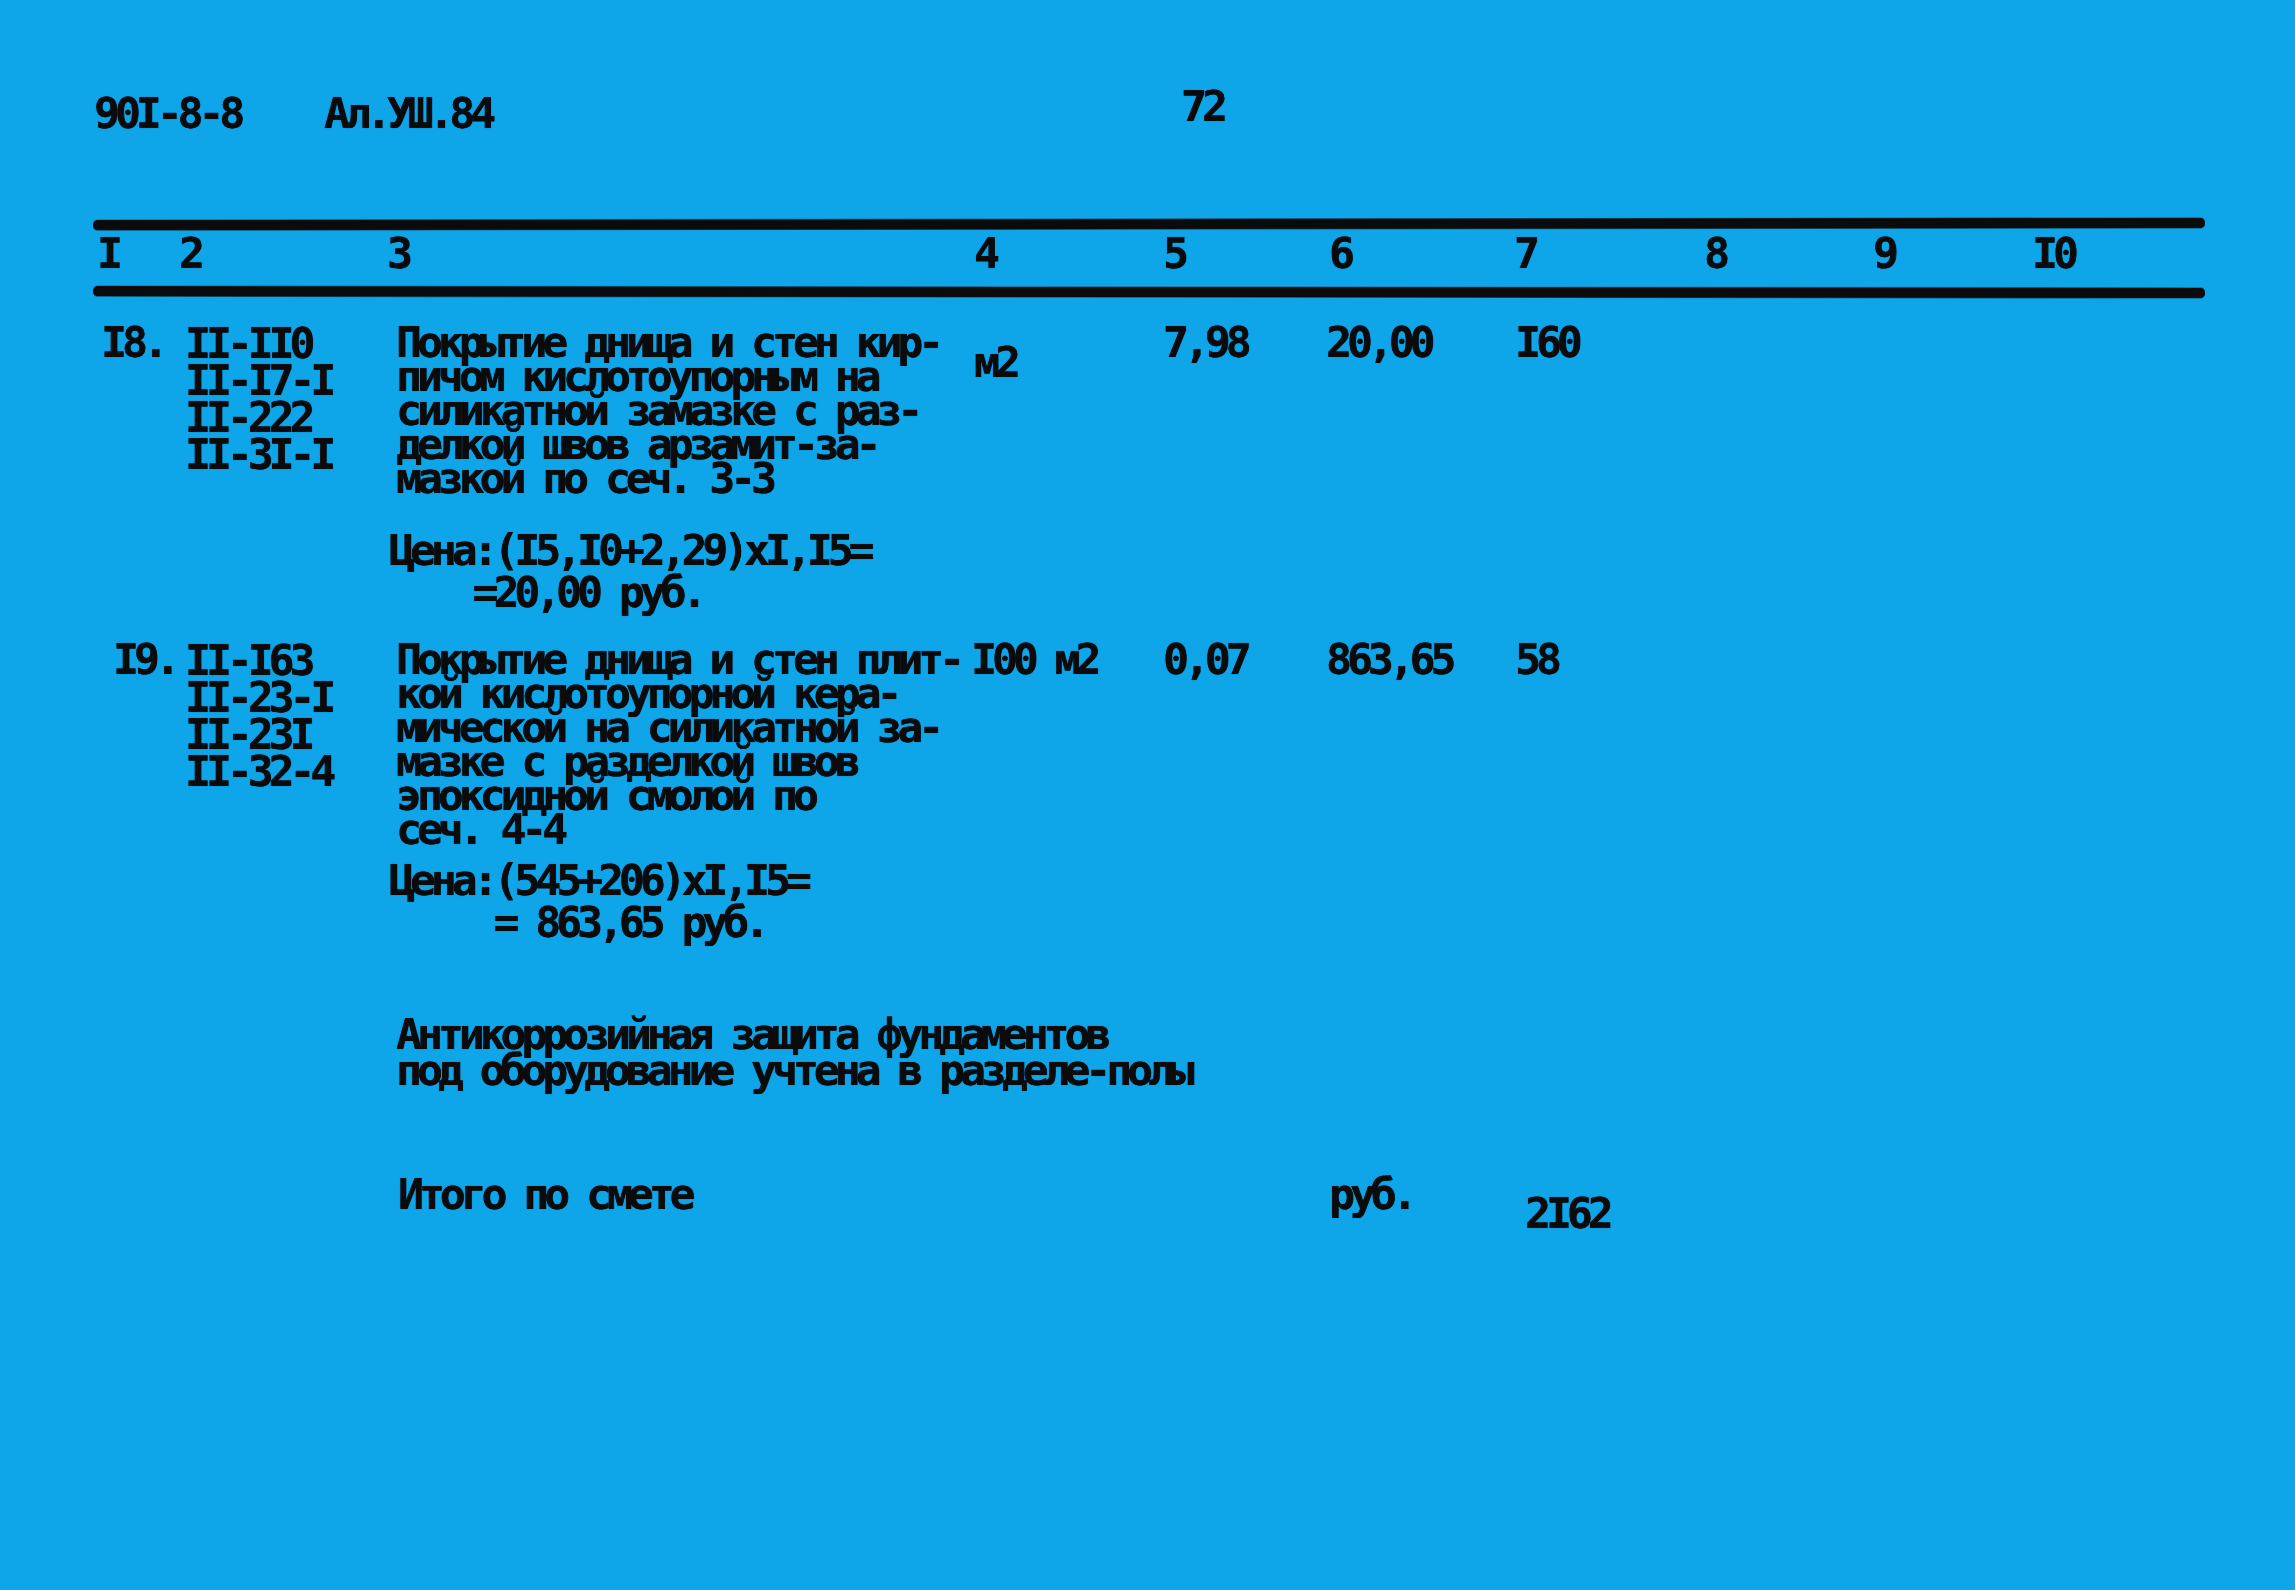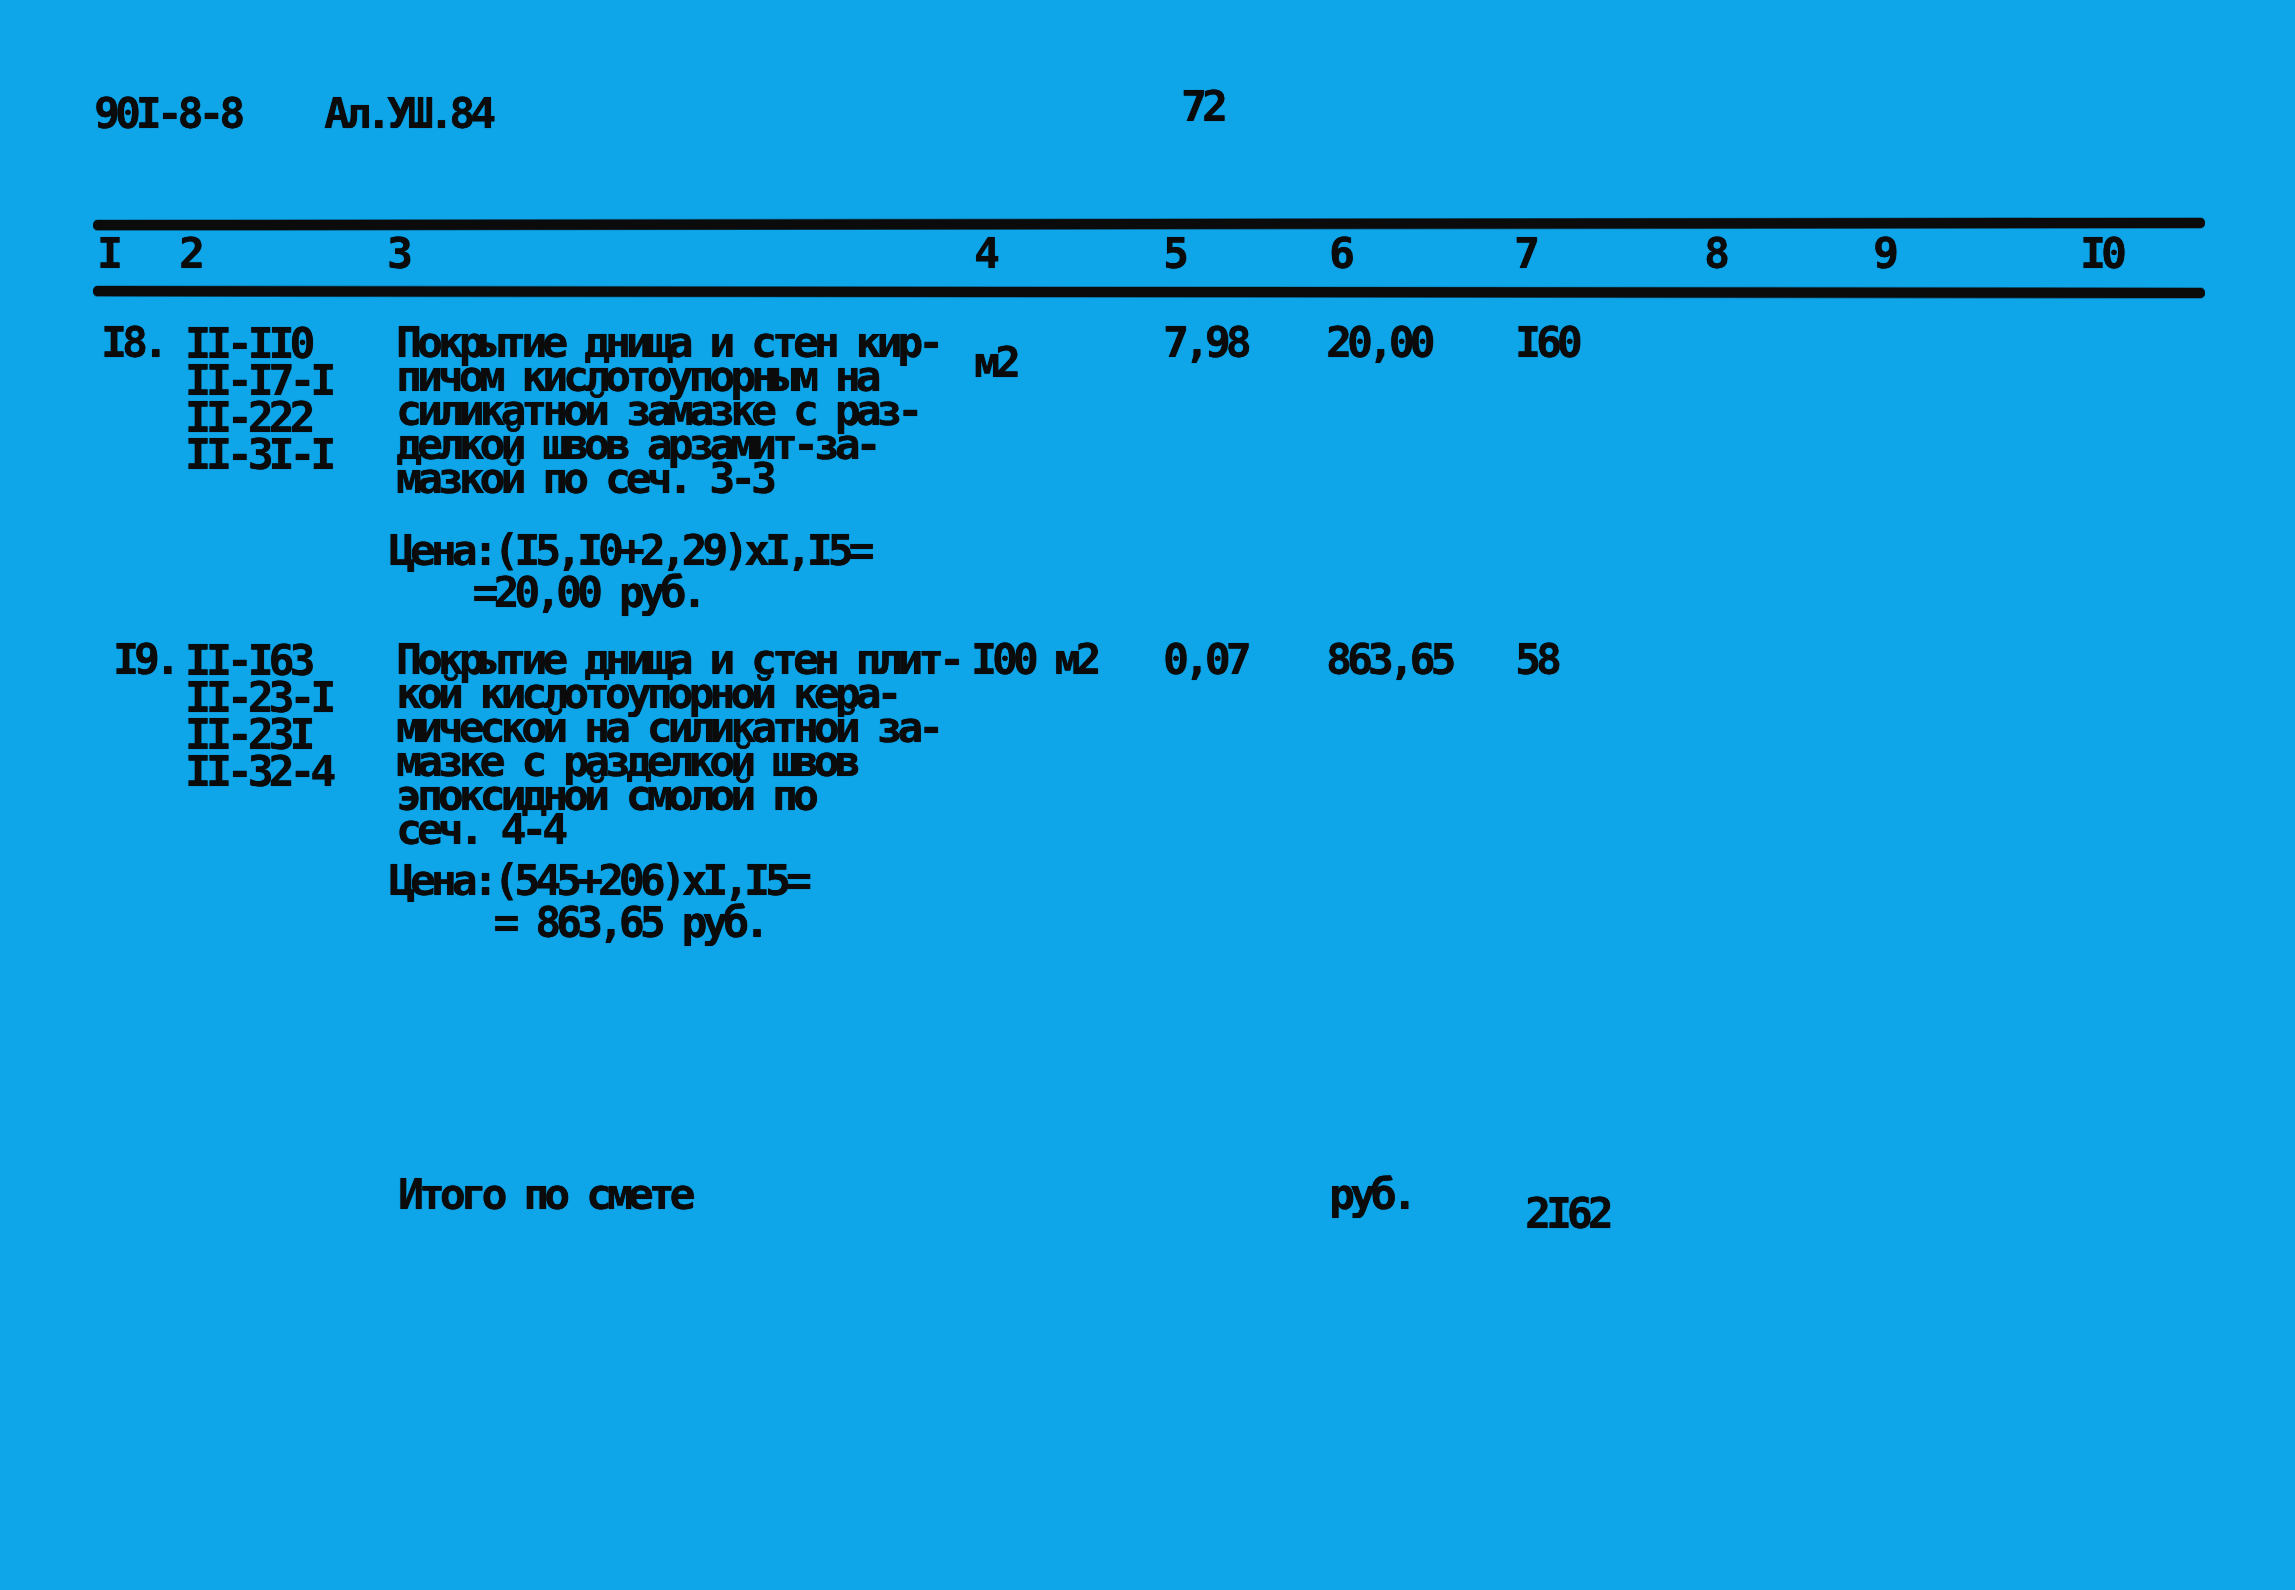--- a/index.html
+++ b/index.html
@@ -41,21 +41,21 @@
   .ch { position: absolute; top: 236px; white-space: pre; }
   .ch0 { left: 97px;  }
   .ch1 { left: 179px;  }
   .ch2 { left: 387px;  }
   .ch3 { left: 974px; }
   .ch4 { left: 1163px; }
   .ch5 { left: 1329px; }
   .ch6 { left: 1514px; }
   .ch7 { left: 1704px; }
   .ch8 { left: 1873px; }
-  .ch9 { left: 2032px; margin-left: 48px; }
+  .ch9 { left: 2032px; }
 
   
   .r0-no    { left: 101px;  top: 325px; }
   .r0-codes { left: 185px;  top: 325px; line-height: 37px; }
   .r0-desc  { left: 396px;  top: 325px; }
   .r0-unit  { left: 974px; top: 325px; margin-top: 20px; }
   .r0-qty   { left: 1163px; top: 325px; }
   .r0-price { left: 1326px; top: 325px; }
   .r0-total { left: 1515px; top: 325px; }
   .r0-calc  { left: 389px;  top: 529px; line-height: 42px; }
@@ -135,20 +135,22 @@
 эпоксидной смолой по
 сеч. 4-4</span>
     <span class="t r1-unit">I00 м2</span>
     <span class="t r1-qty">0,07</span>
     <span class="t r1-price">863,65</span>
     <span class="t r1-total">58</span>
     <span class="t r1-calc">Цена:(545+206)хI,I5=
      = 863,65 руб.</span>
   </div>
 
+  <span class="t note">Антикоррозийная защита фундаментов
+под оборудование учтена в разделе-полы</span>
 
   <div>
     <span class="t summary-label">Итого по смете</span>
     <span class="t summary-unit">руб.</span>
     <span class="t summary-value">2I62</span>
   </div>
 
 </div>
 
 

